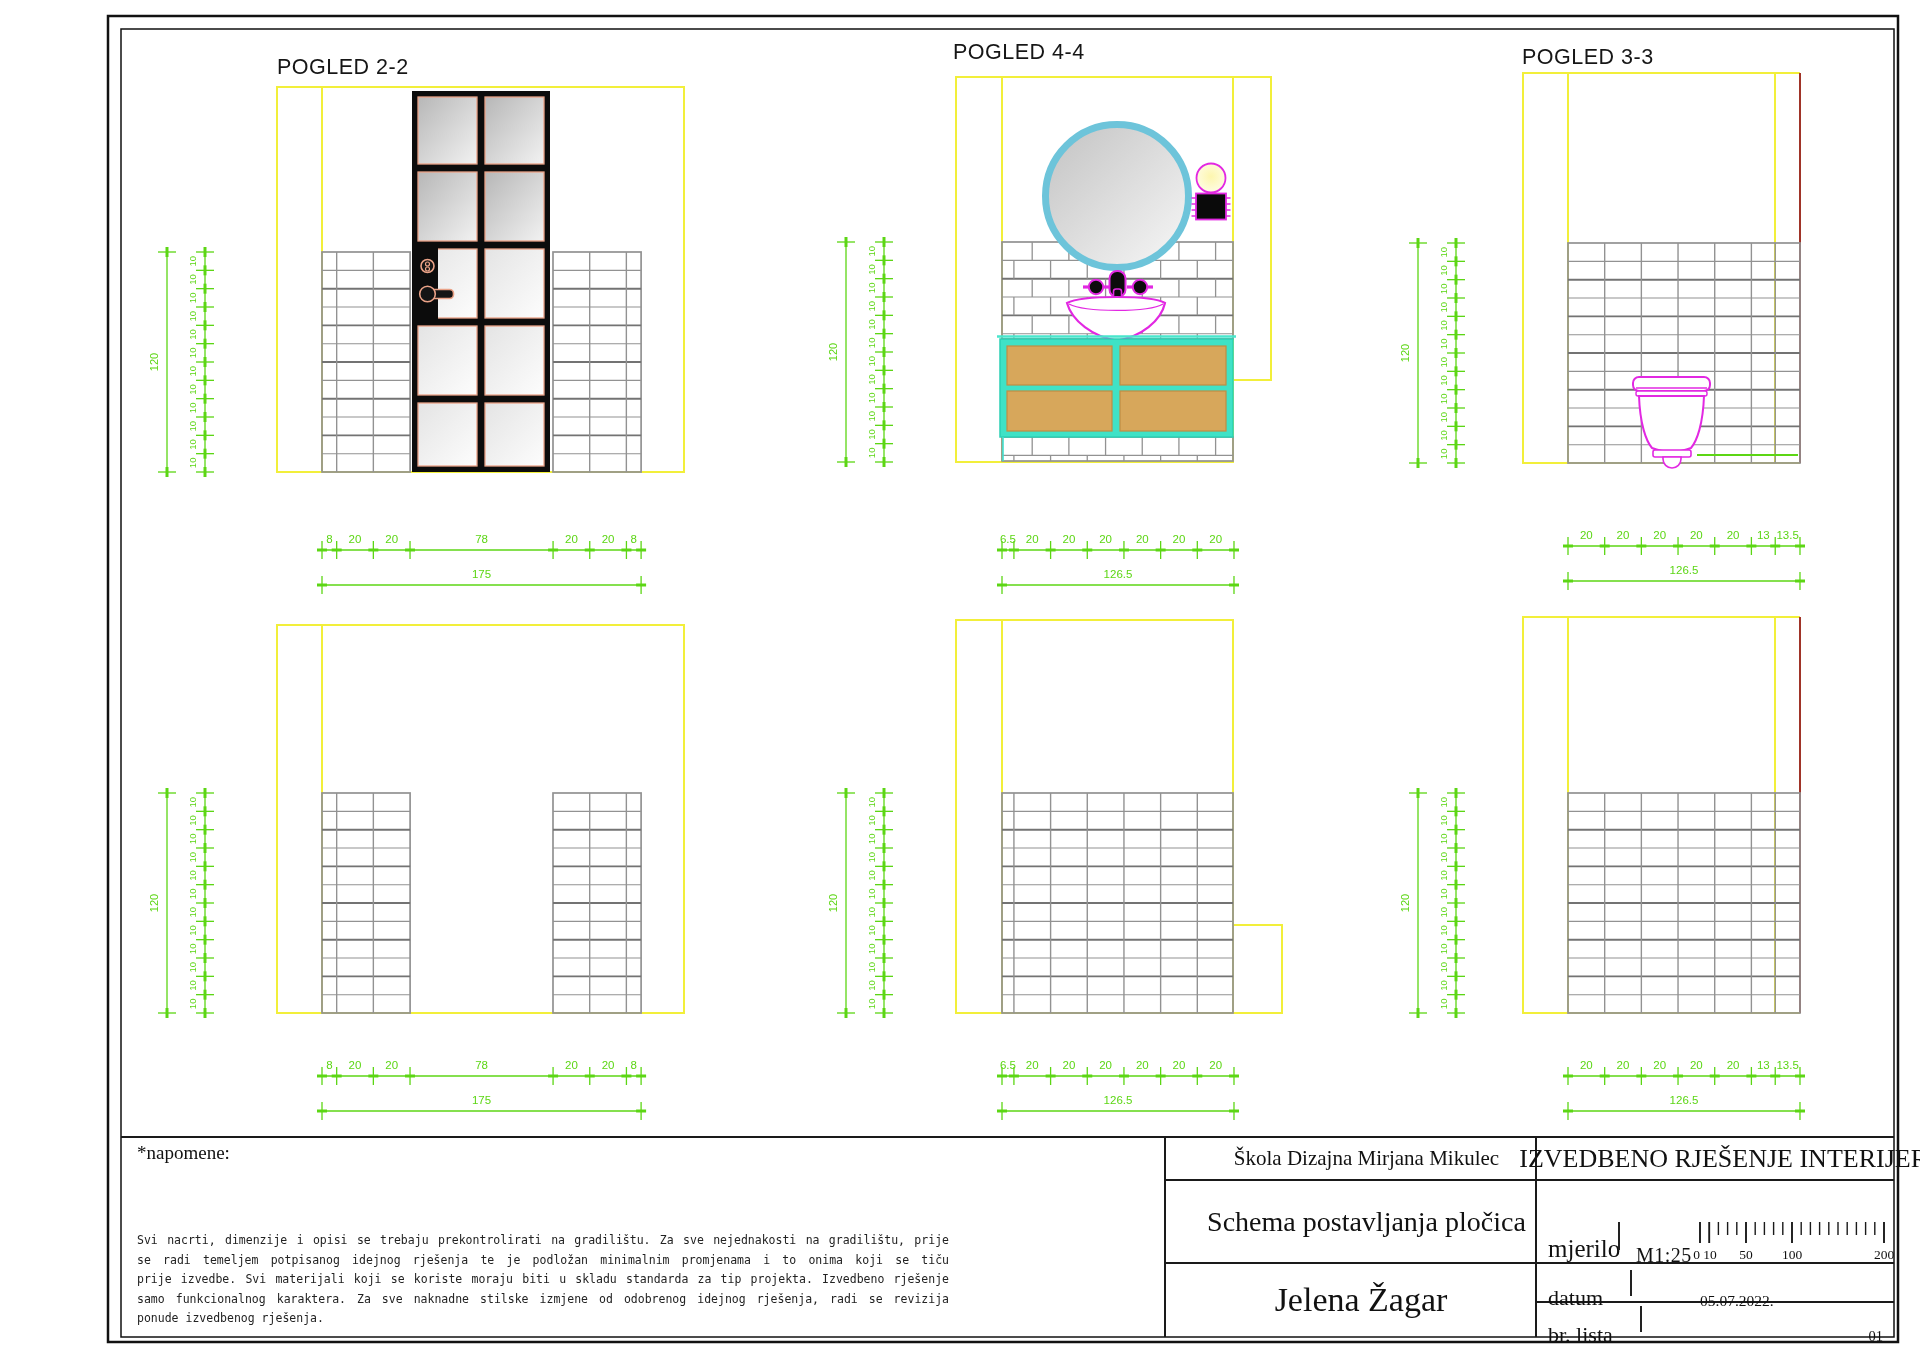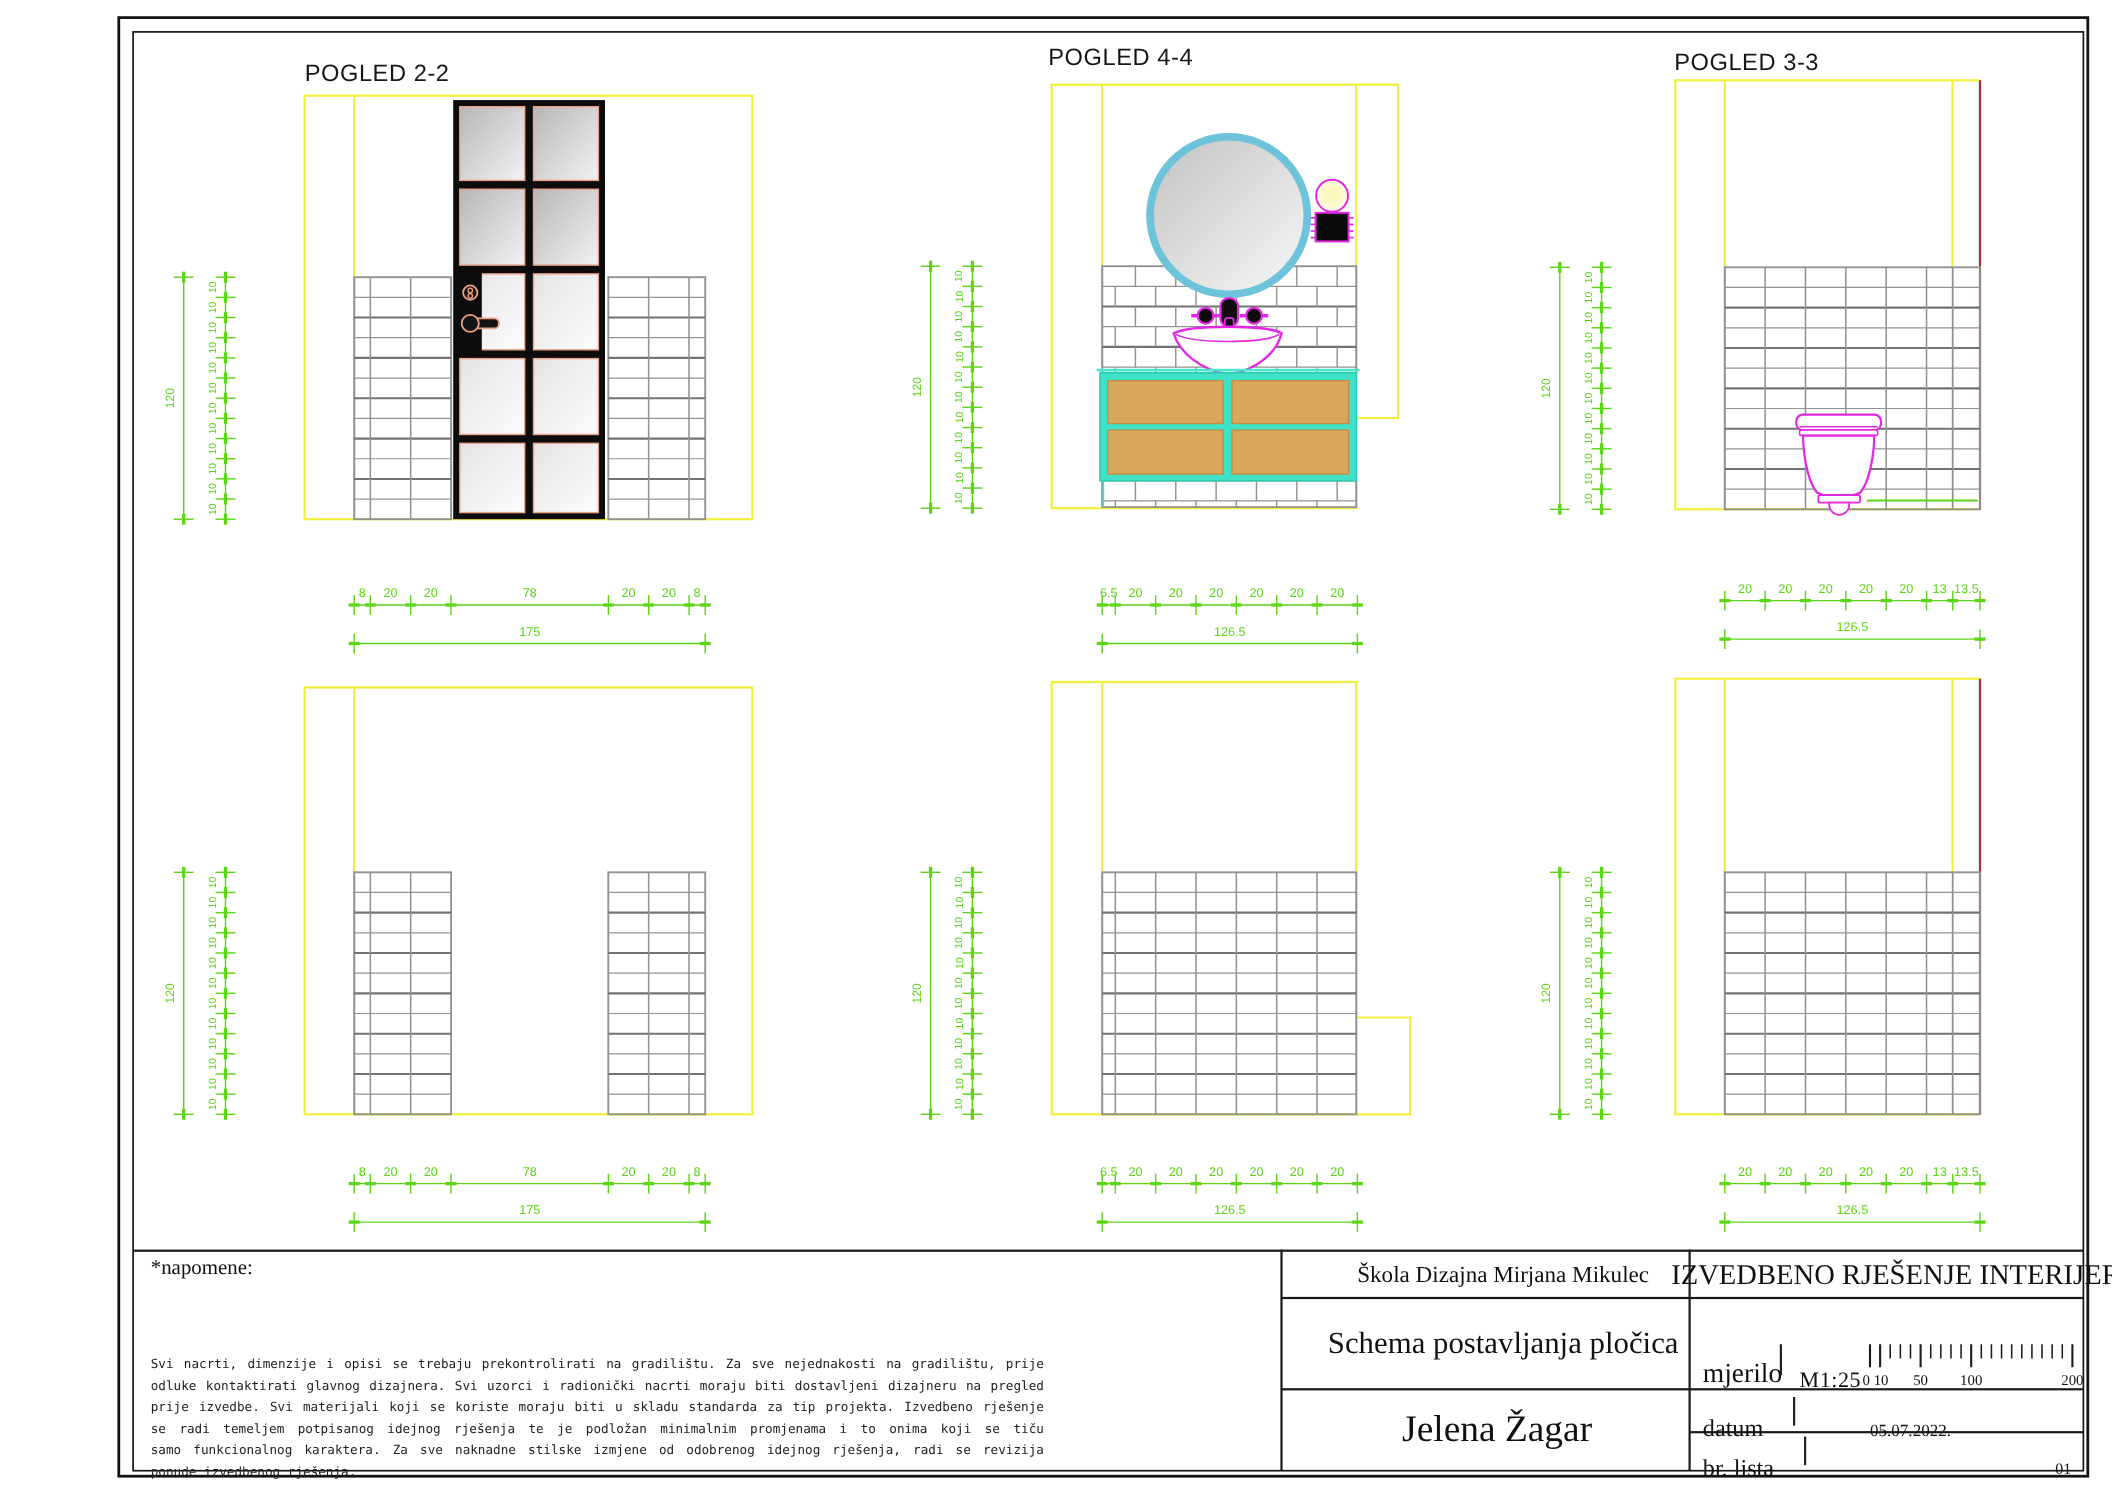--- a/index.html
+++ b/index.html
@@ -851,23 +851,22 @@
       </g>
   </svg>
 
   <div class="view-label" style="left:277px;top:55px">POGLED 2-2</div>
   <div class="view-label" style="left:953px;top:40px">POGLED 4-4</div>
   <div class="view-label" style="left:1522px;top:45px">POGLED 3-3</div>
 
   <div id="notes-title">*napomene:</div>
   <div id="notes-body">
       <div class="note-line">Svi nacrti, dimenzije i opisi se trebaju prekontrolirati na gradilištu. Za sve nejednakosti na gradilištu, prije</div>
-      <div class="note-line">odluke kontaktirati glavnog dizajnera. Svi uzorci i radionički nacrti moraju biti dostavljeni dizajneru na pregled</div>
+      <div class="note-line">se radi temeljem potpisanog idejnog rješenja te je podložan minimalnim promjenama i to onima koji se tiču</div>
       <div class="note-line">prije izvedbe. Svi materijali koji se koriste moraju biti u skladu standarda za tip projekta. Izvedbeno rješenje</div>
-      <div class="note-line">se radi temeljem potpisanog idejnog rješenja te je podložan minimalnim promjenama i to onima koji se tiču</div>
       <div class="note-line">samo funkcionalnog karaktera. Za sve naknadne stilske izmjene od odobrenog idejnog rješenja, radi se revizija</div>
       <div class="note-line">ponude izvedbenog rješenja.</div>
     </div>
 
   <div class="tb-line" style="left:121px;top:1136px;width:1773px;height:2px"></div>
   <div class="tb-line" style="left:1164px;top:1136px;width:2px;height:201px"></div>
   <div class="tb-line" style="left:1535px;top:1136px;width:2px;height:201px"></div>
   <div class="tb-line" style="left:1165px;top:1179px;width:729px;height:2px"></div>
   <div class="tb-line" style="left:1165px;top:1262px;width:729px;height:2px"></div>
   <div class="tb-line" style="left:1536px;top:1301px;width:358px;height:2px"></div>

